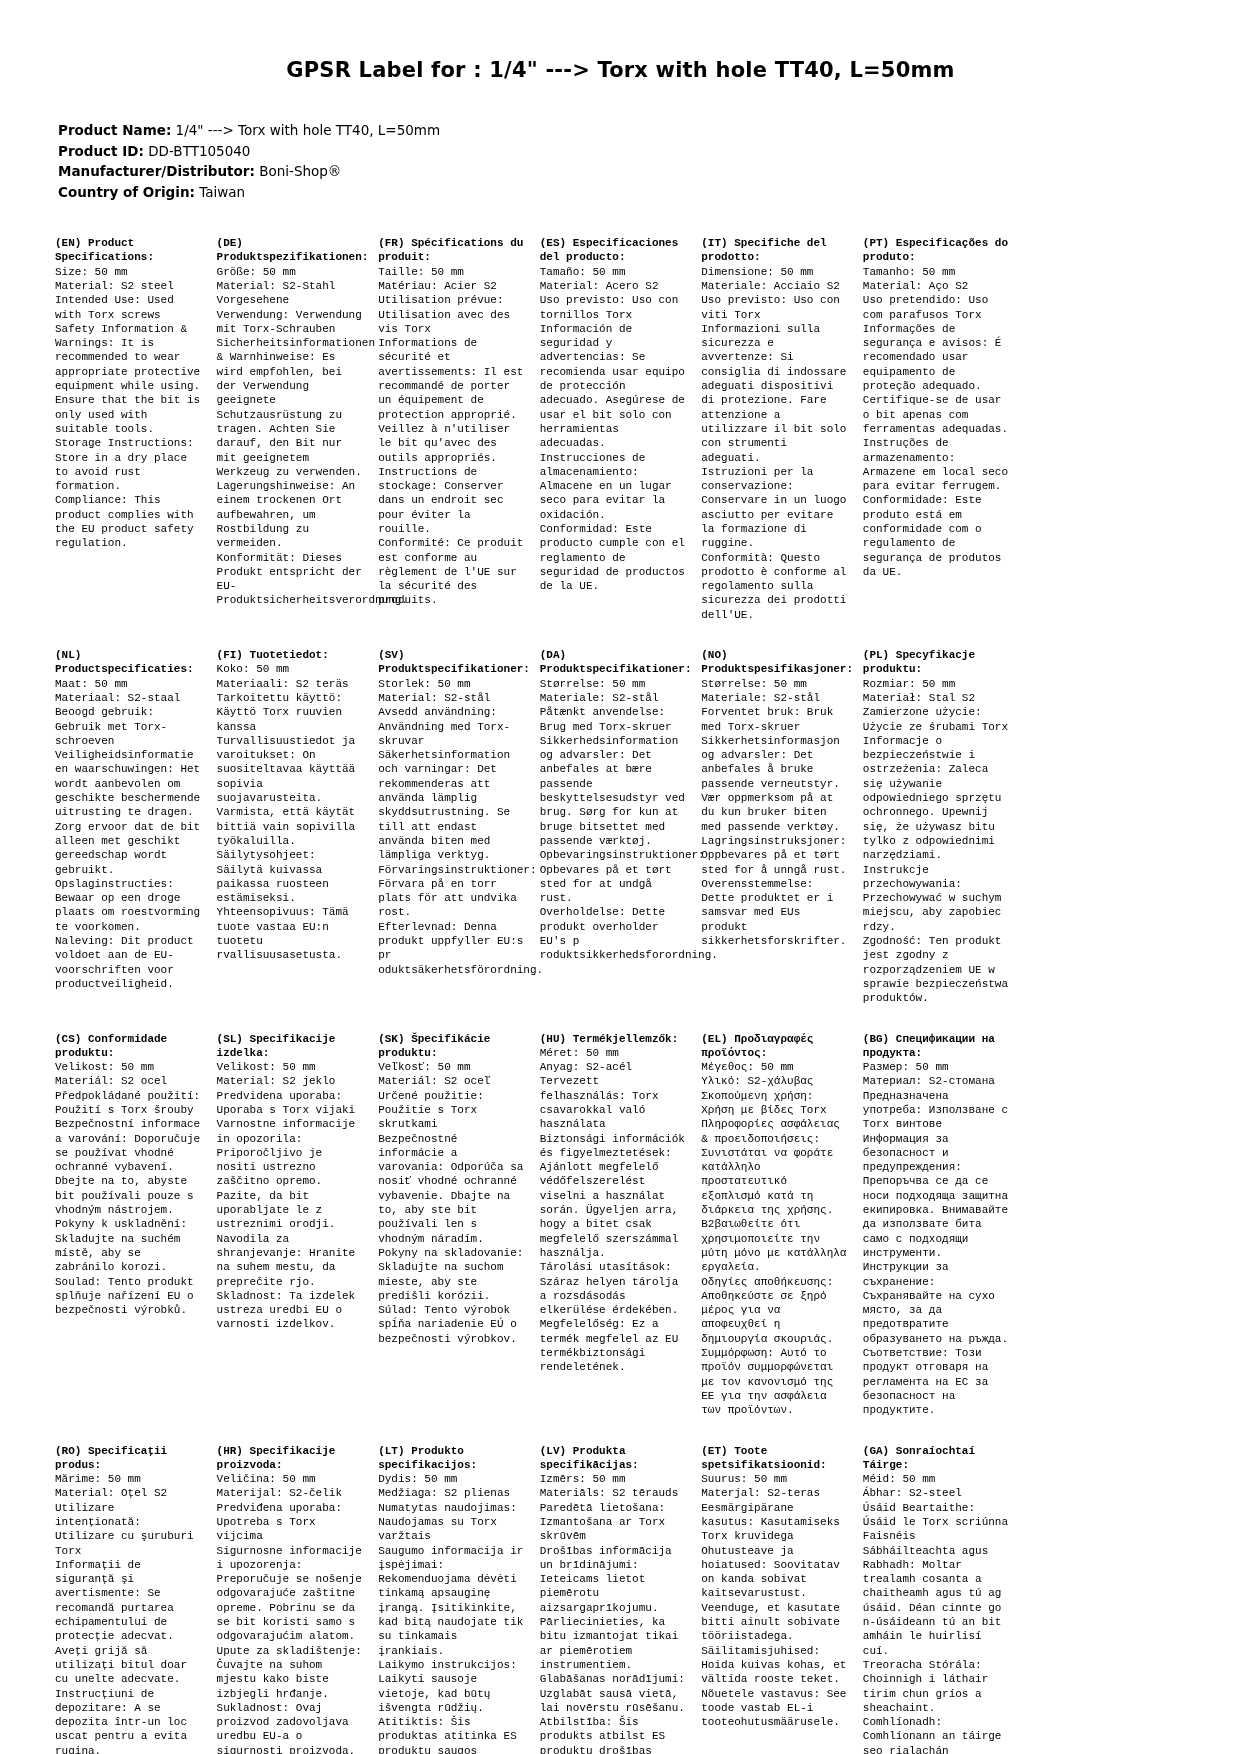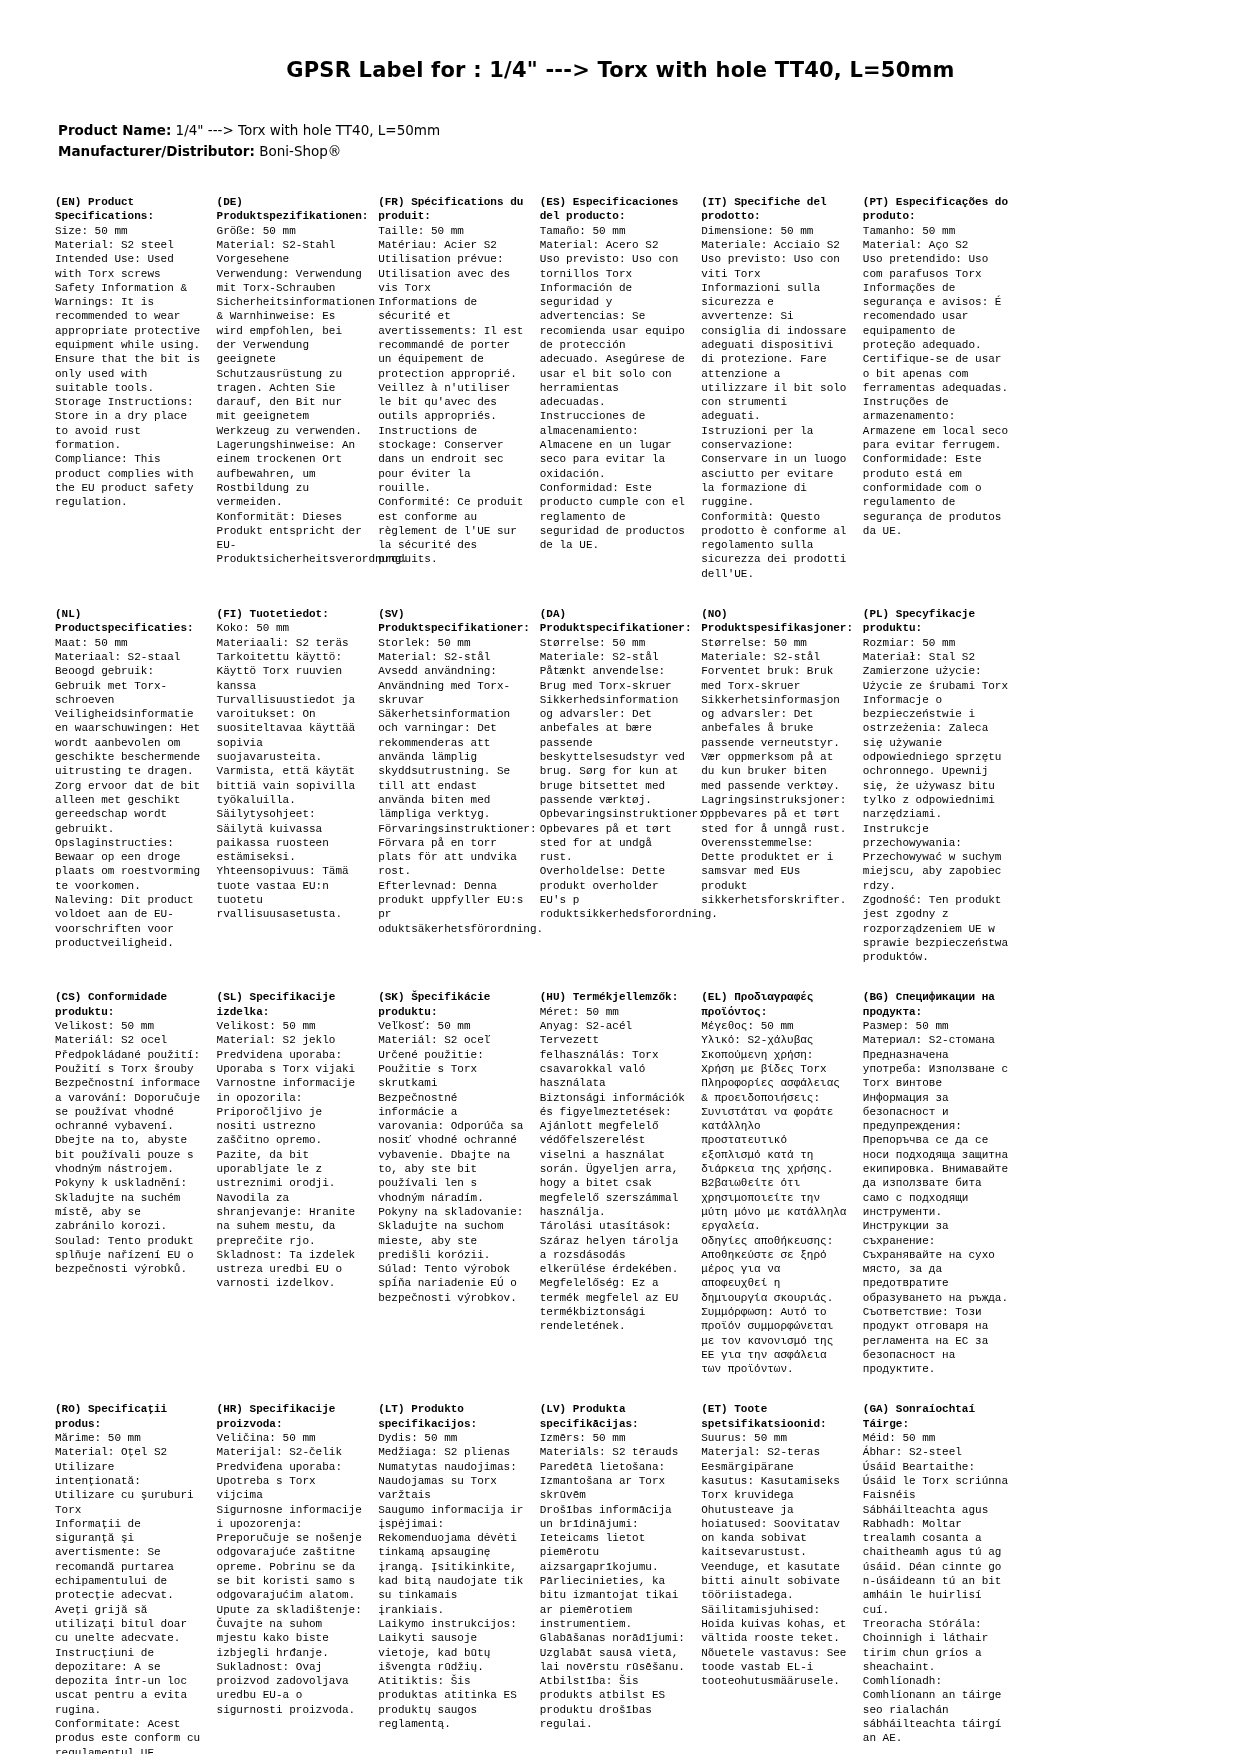--- a/index.html
+++ b/index.html
@@ -142,22 +142,30 @@
 <div class="page">
 
   <h1 class="title">GPSR Label for : 1/4" ---&gt; Torx with hole TT40, L=50mm</h1>
 
   <div class="meta">
     <div class="row">
       <span class="lbl">Product Name:</span>
       <span class="val">1/4" ---&gt; Torx with hole TT40, L=50mm</span>
     </div>
     <div class="row">
+      <span class="lbl">Product ID:</span>
+      <span class="val">DD-BTT105040</span>
+    </div>
+    <div class="row">
       <span class="lbl">Manufacturer/Distributor:</span>
       <span class="val">Boni-Shop®</span>
+    </div>
+    <div class="row">
+      <span class="lbl">Country of Origin:</span>
+      <span class="val">Taiwan</span>
     </div>
   </div>
 
   <div class="specs">
 
     <div class="spec-row">
       <div class="spec-col">
         <span class="head">(EN) Product Specifications:</span>
         <span class="body">Size: 50 mm
 Material: S2 steel

